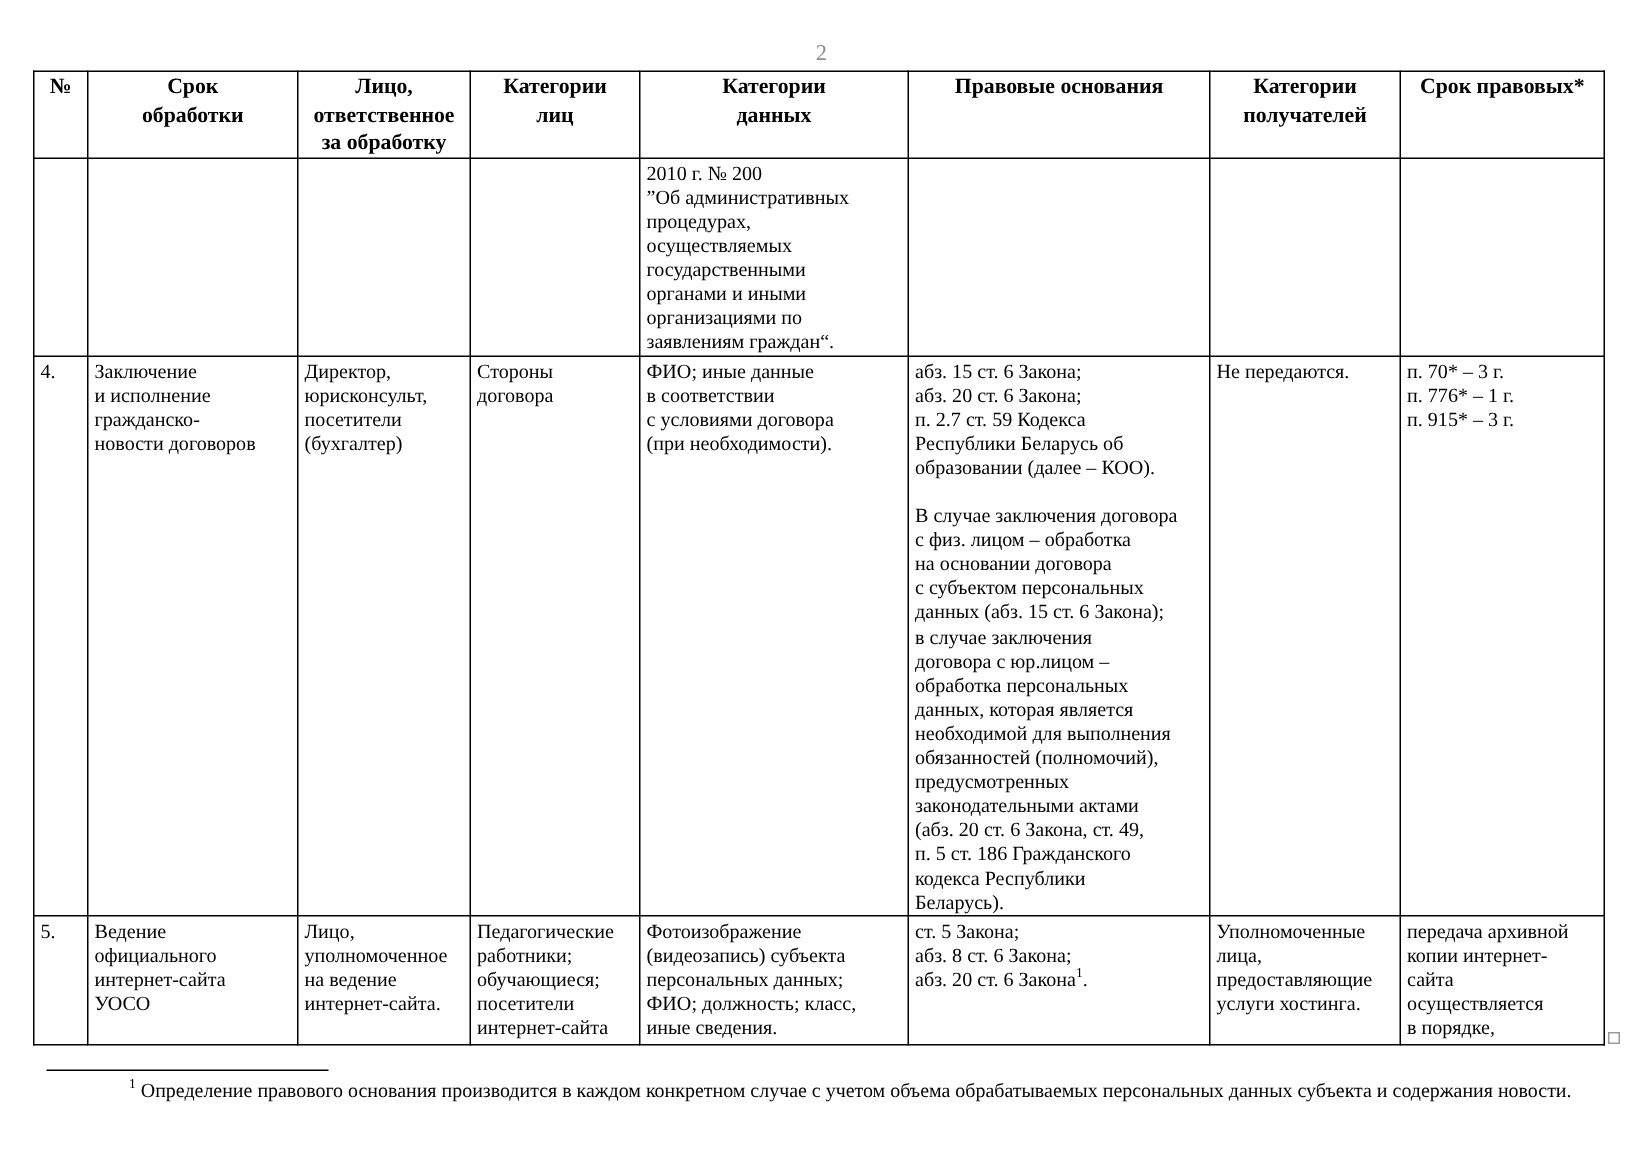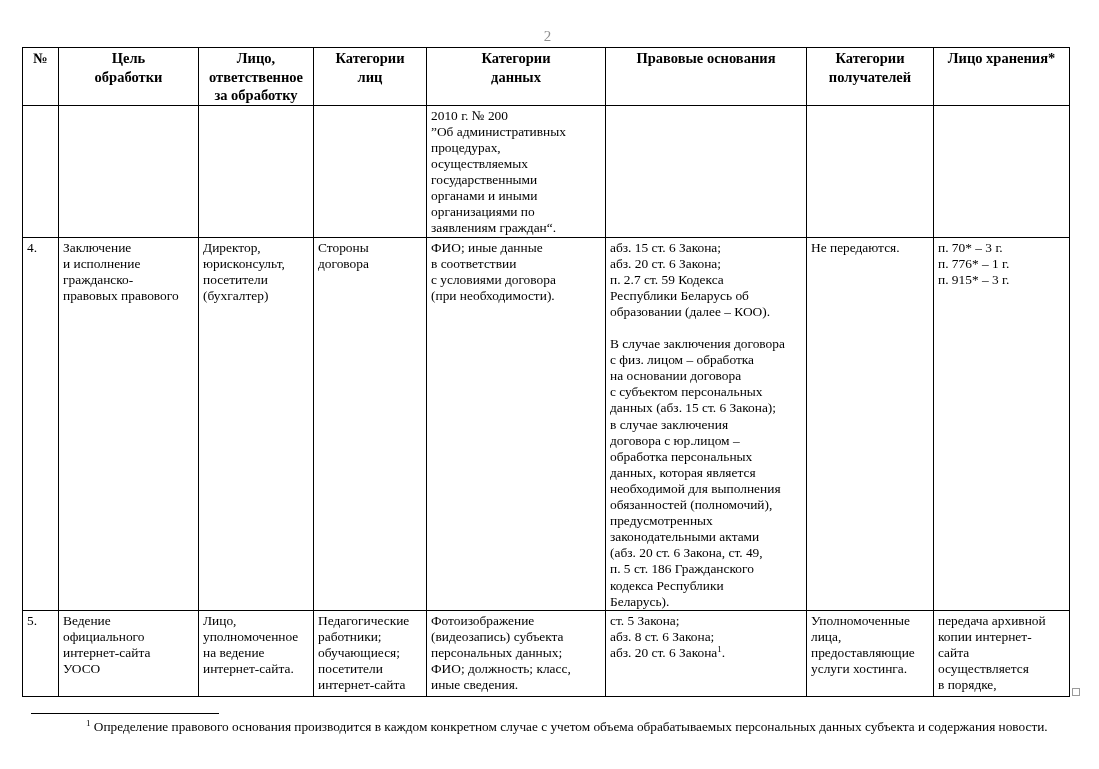--- a/index.html
+++ b/index.html
@@ -97,33 +97,33 @@
     <col style="width:115px">
     <col style="width:113px">
     <col style="width:179px">
     <col style="width:201px">
     <col style="width:127px">
     <col style="width:136px">
   </colgroup>
   <tbody>
       <tr style="height:56px">
     <th>№</th>
-    <th>Цель
+    <th>Срок
 обработки</th>
     <th>Лицо,
 ответственное
 за обработку</th>
     <th>Категории
 лиц</th>
     <th>Категории
 данных</th>
     <th>Правовые основания</th>
     <th>Категории
 получателей</th>
-    <th>Лицо хранения*</th>
+    <th>Срок правовых*</th>
   </tr>
   <tr style="height:129px">
     <td></td>
     <td></td>
     <td></td>
     <td></td>
     <td>2010 г. № 200
 ”Об административных
 процедурах,
 осуществляемых
@@ -133,21 +133,21 @@
 заявлениям граждан“.</td>
     <td></td>
     <td></td>
     <td></td>
   </tr>
   <tr style="height:371px">
     <td>4.</td>
     <td>Заключение
 и исполнение
 гражданско-
-правовых правового</td>
+новости договоров</td>
     <td>Директор,
 юрисконсульт,
 посетители
 (бухгалтер)</td>
     <td>Стороны
 договора</td>
     <td>ФИО; иные данные
 в соответствии
 с условиями договора
 (при необходимости).</td>

